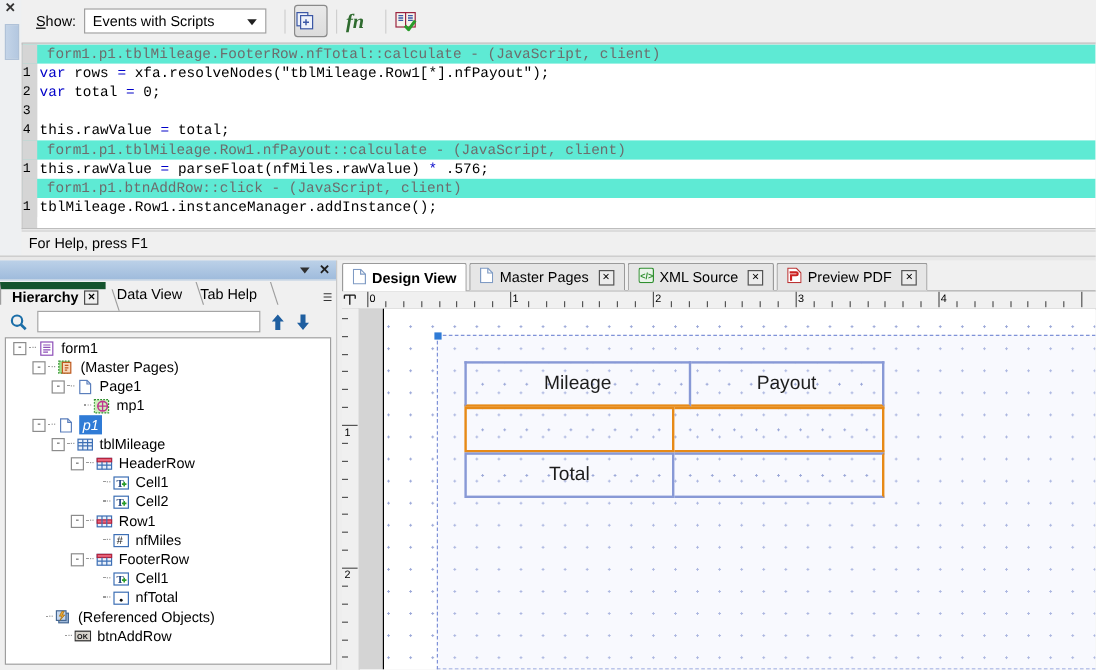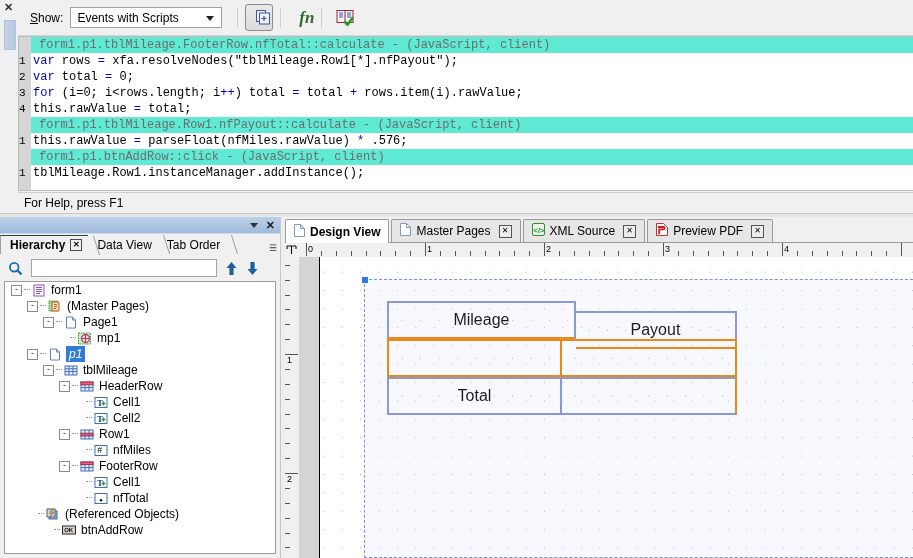--- a/index.html
+++ b/index.html
@@ -20,21 +20,21 @@
 
   .script-toolbar{position:absolute;left:18px;top:0;right:0;height:36px;background:#f0f0f0;
     border-bottom:1px solid #d6d6d6;display:flex;align-items:center;padding-left:12px;box-sizing:border-box;}
   .show-label{font-size:12px;margin-right:7px;color:#000;}
   .show-label u{text-decoration:underline;}
   .combo{position:relative;width:152px;height:21px;background:#fff;border:1px solid #a0a0a0;
     display:flex;align-items:center;padding-left:6px;box-sizing:border-box;font-size:12px;cursor:pointer;}
   .combo .arrow{position:absolute;right:7px;top:8px;width:0;height:0;
     border-left:4px solid transparent;border-right:4px solid transparent;border-top:5px solid #202020;}
   .tb-sep{width:1px;height:20px;background:#cfcfcf;margin:0 7px;}
-  .tb-btn{width:26px;height:25px;display:flex;align-items:center;justify-content:flex-end;cursor:pointer;}
+  .tb-btn{width:26px;height:25px;display:flex;align-items:center;justify-content:flex-start;cursor:pointer;}
   .tb-btn.pressed{border:1px solid #8a8a8a;border-radius:3px;background:linear-gradient(to bottom,#e9e9e9,#dcdcdc);}
   .tb-spacer{width:8px;}
 
   .code-area{position:absolute;left:18px;top:36px;right:0;height:155px;background:#fff;
     border:1px solid #bdbdbd;border-right:none;box-sizing:border-box;overflow:hidden;}
   .code-linecol{position:absolute;left:0;top:0;width:12px;height:100%;background:#d5d5d5;}
   .code-rows{position:relative;margin-left:0;}
   .crow{height:16px;line-height:16px;display:flex;font-family:"Liberation Mono", monospace;font-size:12px;white-space:pre;}
   .crow .num{width:12px;min-width:12px;background:#d5d5d5;color:#000;text-align:left;
     font-family:"Liberation Mono", monospace;font-size:11px;line-height:16px;}
@@ -56,21 +56,21 @@
     background:linear-gradient(to bottom,#bcd1e8,#9fbbdc);border-bottom:1px solid #cdd9e6;
     display:flex;align-items:center;justify-content:flex-end;padding-right:5px;box-sizing:border-box;gap:8px;}
   .titlebar-dd{width:0;height:0;border-left:4px solid transparent;border-right:4px solid transparent;border-top:5px solid #303030;cursor:pointer;}
   .titlebar-x{font-size:11px;font-weight:bold;line-height:11px;color:#202020;cursor:pointer;}
 
   .pane-tabs{position:absolute;left:0;top:17px;width:280px;height:20px;display:flex;align-items:flex-end;}
   .ptab{height:19px;display:flex;align-items:center;font-size:12px;padding:0 6px 0 9px;
     box-sizing:border-box;position:relative;cursor:pointer;color:#000;}
   .ptab .skew{position:absolute;right:-9px;top:0;width:10px;height:19px;
     border-right:1px solid #9e9e9e;transform:skewX(18deg);}
-  .ptab.active{font-weight:bold;background:#f0f0f0;border-top:1px solid #14532d;border-left:1px solid #9e9e9e;justify-content:space-between;}
+  .ptab.active{font-weight:bold;background:#f0f0f0;border-top:6px solid #14532d;border-left:1px solid #9e9e9e;justify-content:space-between;}
   .ptab .tabx{display:inline-block;margin-left:5px;width:10px;height:10px;border:1px solid #4a4a4a;
     font-size:8px;line-height:9px;text-align:center;background:#f0f0f0;color:#000;}
   .tabs-menu{position:absolute;right:3px;bottom:1px;font-size:9px;color:#333;cursor:pointer;}
 
   .search-row{position:absolute;left:0;top:38px;width:280px;height:26px;display:flex;align-items:center;padding-left:8px;box-sizing:border-box;}
   .search-input{width:186px;height:18px;background:#fff;border:1px solid #a5a5a5;margin-left:8px;box-sizing:border-box;font-size:12px;padding-left:3px;}
   .nav-up,.nav-dn{margin-left:8px;cursor:pointer;}
 
   .tree-box{position:absolute;left:4px;top:64px;width:272px;height:273px;background:#fff;
     border:1px solid #9e9e9e;box-sizing:border-box;overflow:hidden;}
@@ -161,21 +161,21 @@
         </svg>
       </div>
     </div>
 
     <div class="code-area">
       <div class="code-linecol"></div>
       <div class="code-rows" id="code-rows">
           <div class="crow header"><span class="num"></span><span class="code">form1.p1.tblMileage.FooterRow.nfTotal::calculate - (JavaScript, client)</span></div>
           <div class="crow"><span class="num">1</span><span class="code"><span class="kw">var</span> rows <span class="op">=</span> xfa.resolveNodes("tblMileage.Row1[*].nfPayout");</span></div>
           <div class="crow"><span class="num">2</span><span class="code"><span class="kw">var</span> total <span class="op">=</span> 0;</span></div>
-          <div class="crow"><span class="num">3</span><span class="code"><span class="kw">for</span> (i=0; i&lt;rows.length; i<span class="op">++</span>) total <span class="op">=</span> total <span class="op">+</span> rows.item(i).rawValue;</span></div>
+          <div class="crow"><span class="num">3</span></div>
           <div class="crow"><span class="num">4</span><span class="code">this.rawValue <span class="op">=</span> total;</span></div>
           <div class="crow header"><span class="num"></span><span class="code">form1.p1.tblMileage.Row1.nfPayout::calculate - (JavaScript, client)</span></div>
           <div class="crow"><span class="num">1</span><span class="code">this.rawValue <span class="op">=</span> parseFloat(nfMiles.rawValue) <span class="op">*</span> .576;</span></div>
           <div class="crow header"><span class="num"></span><span class="code">form1.p1.btnAddRow::click - (JavaScript, client)</span></div>
           <div class="crow"><span class="num">1</span><span class="code">tblMileage.Row1.instanceManager.addInstance();</span></div>
         </div>
     </div>
 
     <div class="statusbar">
       <span>For Help, press F1</span>
@@ -194,21 +194,21 @@
       <div class="ptab active">
           <span>Hierarchy</span>
           <span class="tabx">✕</span>
           <span class="skew"></span>
         </div>
         <div class="ptab">
           <span>Data View</span>
           <span class="skew"></span>
         </div>
         <div class="ptab">
-          <span>Tab Order</span>
+          <span>Tab Help</span>
           <span class="skew"></span>
         </div>
         <span class="tabs-menu">☰</span>
     </div>
 
     <div class="search-row">
       <svg width="15" height="15" viewBox="0 0 15 15">
         <circle cx="6.2" cy="6.2" r="4.3" fill="none" stroke="#1b6ea8" stroke-width="1.8"></circle>
         <path d="M9.4 9.4l4 4" stroke="#1b6ea8" stroke-width="2.2"></path>
       </svg>
@@ -501,21 +501,21 @@
 
       <div class="subform"></div>
       <div class="subform-handle"></div>
 
       <div class="tbl" id="design-table">
           <div class="trow" style="top: 0px; height: 38px;">
             <div class="tcell" style="width: 205px; height: 38px; border-width: 2px; border-style: solid; border-color: rgb(136, 153, 214) rgb(136, 153, 214) rgb(231, 138, 23); border-image: initial;">
               <span class="celldots"></span>
               <span>Mileage</span>
             </div>
-            <div class="tcell" style="width: 175px; height: 38px; border-width: 2px 2px 2px 0px; border-style: solid; border-color: rgb(136, 153, 214) rgb(136, 153, 214) rgb(231, 138, 23); border-image: initial; margin-top: 10px;">
+            <div class="tcell" style="width: 175px; height: 38px; border-width: 2px 2px 2px 0px; border-style: solid; border-color: rgb(136, 153, 214) rgb(136, 153, 214) rgb(231, 138, 23); border-image: initial;">
               <span class="celldots"></span>
               <span>Payout</span>
             </div>
           </div>
           <div class="trow" style="top: 38px; height: 38px;">
             <div class="tcell" style="width: 175px; height: 38px; border: 2px solid rgb(231, 138, 23);">
               <span class="celldots"></span>
               <span></span>
             </div>
             <div class="tcell" style="width: 175px; height: 38px; border-width: 2px 2px 2px 0px; border-style: solid; border-color: rgb(231, 138, 23); border-image: initial;">

